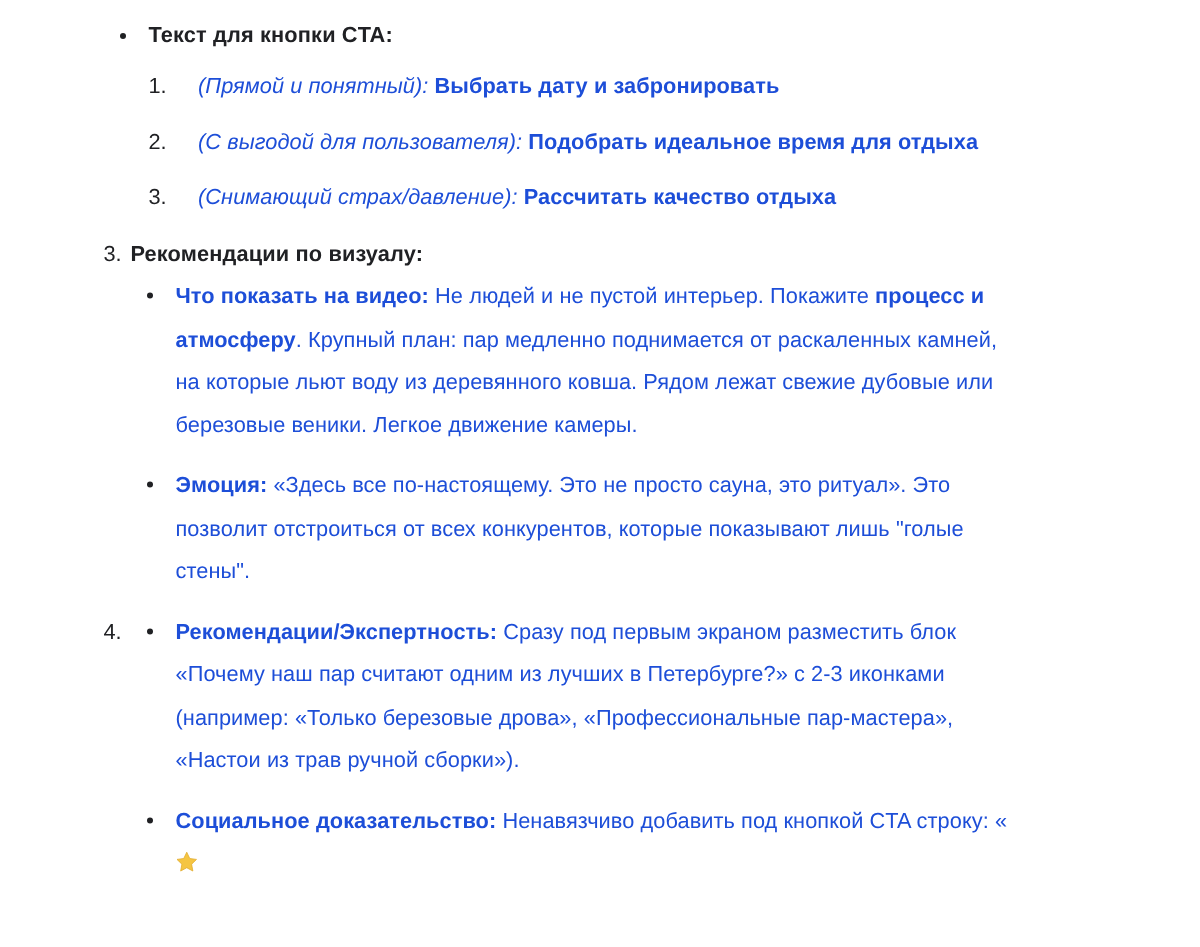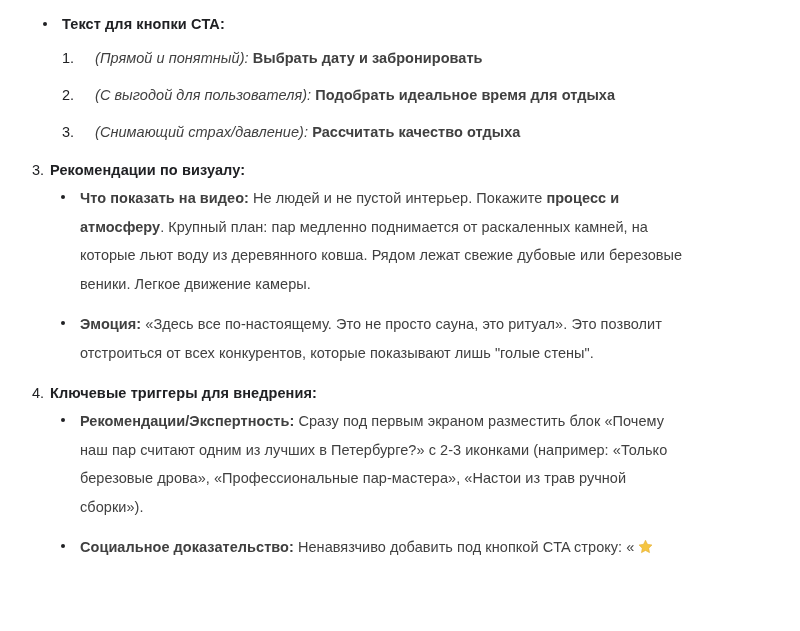--- a/index.html
+++ b/index.html
@@ -15,21 +15,21 @@
     font-family: "Liberation Sans", "DejaVu Sans", sans-serif;
     color: #202124;
     -webkit-font-smoothing: antialiased;
   }
 
   .page {
     position: relative;
     width: 800px;
     height: 631px;
     box-sizing: border-box;
-    padding: 10px 100px 0 32px;
+    padding: 10px 100px 0 69px;
   }
 
   
   ol.outer-list {
     list-style: none;
     margin: 0;
     padding: 0;
     counter-reset: outeritem 2;
   }
   ol.outer-list > li.outer-item {
@@ -106,21 +106,21 @@
     line-height: 20px;
     color: #202124;
   }
   ol.inner-list > li.inner-item > .marker-num::before {
     content: counter(inneritem) ".";
   }
 
   .para {
     font-size: 14.5px;
     line-height: 28.5px;
-    color: #404040;
+    color: #1d4ed8;
     letter-spacing: 0.05px;
   }
   .para.tight {
     line-height: 20px;
   }
 
   b, .b { font-weight: bold; }
   i, .i { font-style: italic; }
 
   
@@ -208,21 +208,20 @@
           <div class="para"><b>Эмоция:</b><span> «Здесь все по-настоящему. Это не просто сауна, это ритуал». Это позволит отстроиться от всех конкурентов, которые показывают лишь "голые стены".</span></div>
         </li>
 
       </ul>
     </li>
 
     <div class="group-gap-b"></div>
 
     <li class="outer-item">
       <span class="marker-num"></span>
-      <div class="outer-head">Ключевые триггеры для внедрения:</div>
 
       <ul class="bullet-list section-4-body">
 
         <li class="bullet-item">
           <span class="marker-dot"></span>
           <div class="para"><b>Рекомендации/Экспертность:</b><span> Сразу под первым экраном разместить блок «Почему наш пар считают одним из лучших в Петербурге?» с 2-3 иконками (например: «Только березовые дрова», «Профессиональные пар-мастера», «Настои из трав ручной сборки»).</span></div>
         </li>
 
         <li class="bullet-item">
           <span class="marker-dot"></span>

